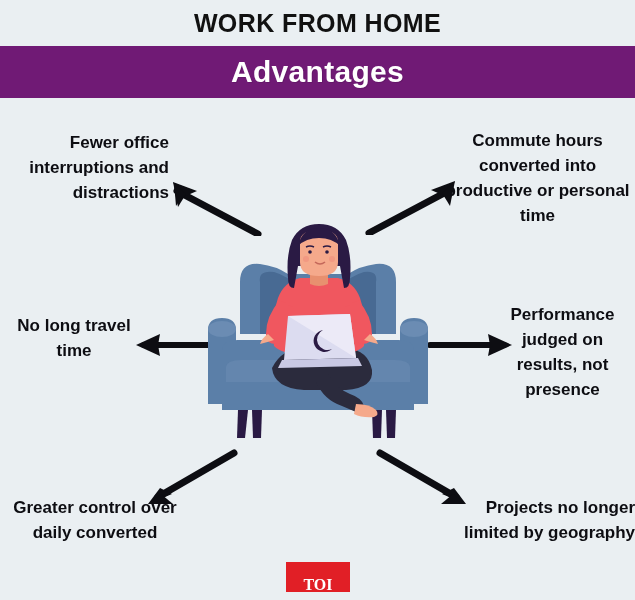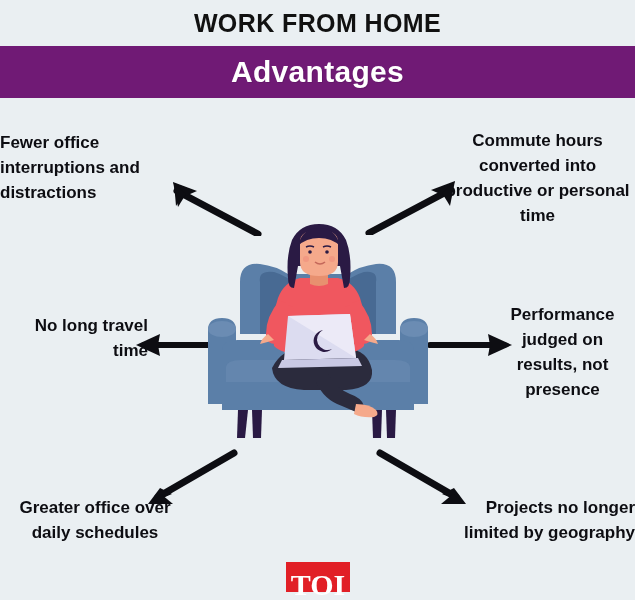--- a/index.html
+++ b/index.html
@@ -28,59 +28,59 @@
     color:#ffffff;font-size:30px;font-weight:bold;letter-spacing:0.3px;
     text-shadow:1px 1px 0 rgba(0,0,0,0.10);
   }
 
   
   .label{
     position:absolute;
     font-size:17px;font-weight:bold;color:#0d0d12;
     line-height:1.47;
   }
-  .lbl-tl{left:0;top:131px;width:160px;text-align:left;}
+  .lbl-tl{left:9px;top:131px;width:160px;text-align:right;}
   .lbl-tr{left:440px;top:129px;width:195px;text-align:center;}
-  .lbl-ml{left:0;top:314px;width:148px;text-align:right;}
+  .lbl-ml{left:0;top:314px;width:148px;text-align:center;}
   .lbl-mr{left:490px;top:303px;width:145px;text-align:center;}
   .lbl-bl{left:0;top:496px;width:190px;text-align:center;}
   .lbl-br{left:445px;top:496px;width:190px;text-align:right;}
 
   
   .arrow{position:absolute;}
 
   
   .illus{position:absolute;left:196px;top:222px;width:246px;height:236px;}
 
   
   .logo{
     position:absolute;left:286px;top:562px;width:64px;height:30px;
     background:#e11f26;display:flex;align-items:center;justify-content:center;
   }
   .logo-text{
     color:#ffffff;font-family:"Liberation Serif", serif;
-    font-size:30px;font-weight:bold;letter-spacing:0px;line-height:1;margin-top:16px;
+    font-size:16px;font-weight:bold;letter-spacing:0px;line-height:1;margin-top:16px;
   }
 </style>
 </head>
 <body>
 
 <div id="page">
 
   <div class="page-title">WORK FROM HOME</div>
 
   <div class="banner">
     <span class="banner-text">Advantages</span>
   </div>
 
   <div class="label lbl-tl">Fewer office interruptions and distractions</div>
   <div class="label lbl-tr">Commute hours converted into productive or personal time</div>
   <div class="label lbl-ml">No long travel time</div>
   <div class="label lbl-mr">Performance judged on results, not presence</div>
-  <div class="label lbl-bl">Greater office over daily schedules</div>
+  <div class="label lbl-bl">Greater control over daily converted</div>
   <div class="label lbl-br">Projects no longer limited by geography</div>
 
   <svg class="arrow" style="left:163px;top:178px;" width="100" height="58" viewBox="0 0 100 58">
     <path d="M96 54 L18 16 L32 13 L11 5 L13 28 L20 17 L93 58 Z" fill="#0d0d12"></path>
     <path d="M95 56 L14 13" stroke="#0d0d12" stroke-width="7" stroke-linecap="round"></path>
     <path d="M10 4 L34 13 L18 20 Z" fill="#0d0d12"></path>
     <path d="M10 4 L15 29 L23 16 Z" fill="#0d0d12"></path>
   </svg>
 
   <svg class="arrow" style="left:365px;top:177px;" width="100" height="58" viewBox="0 0 100 58">

